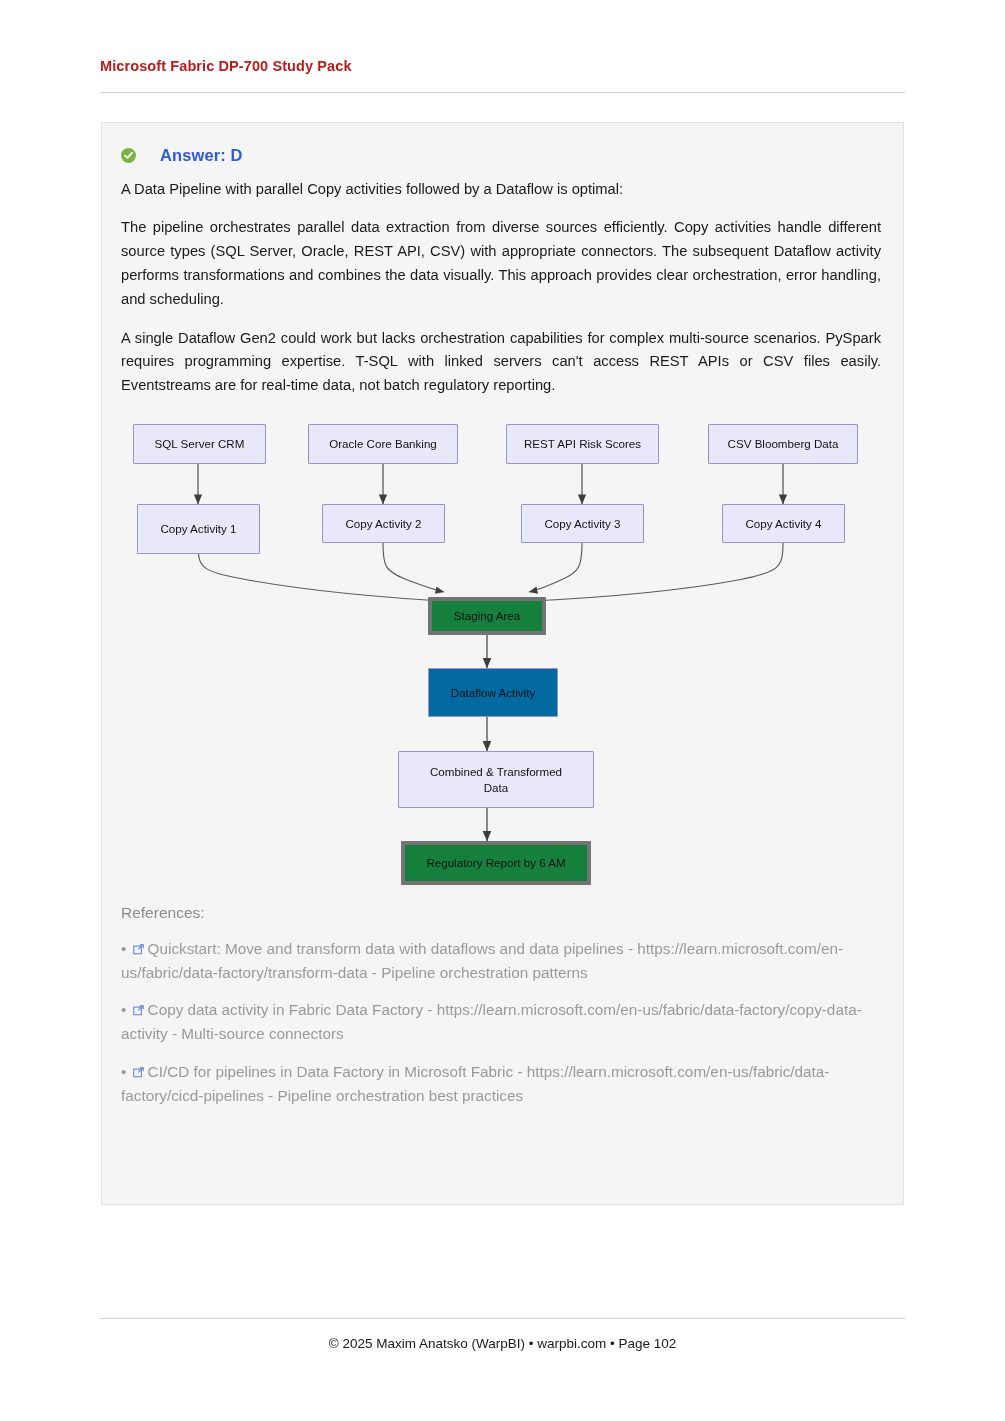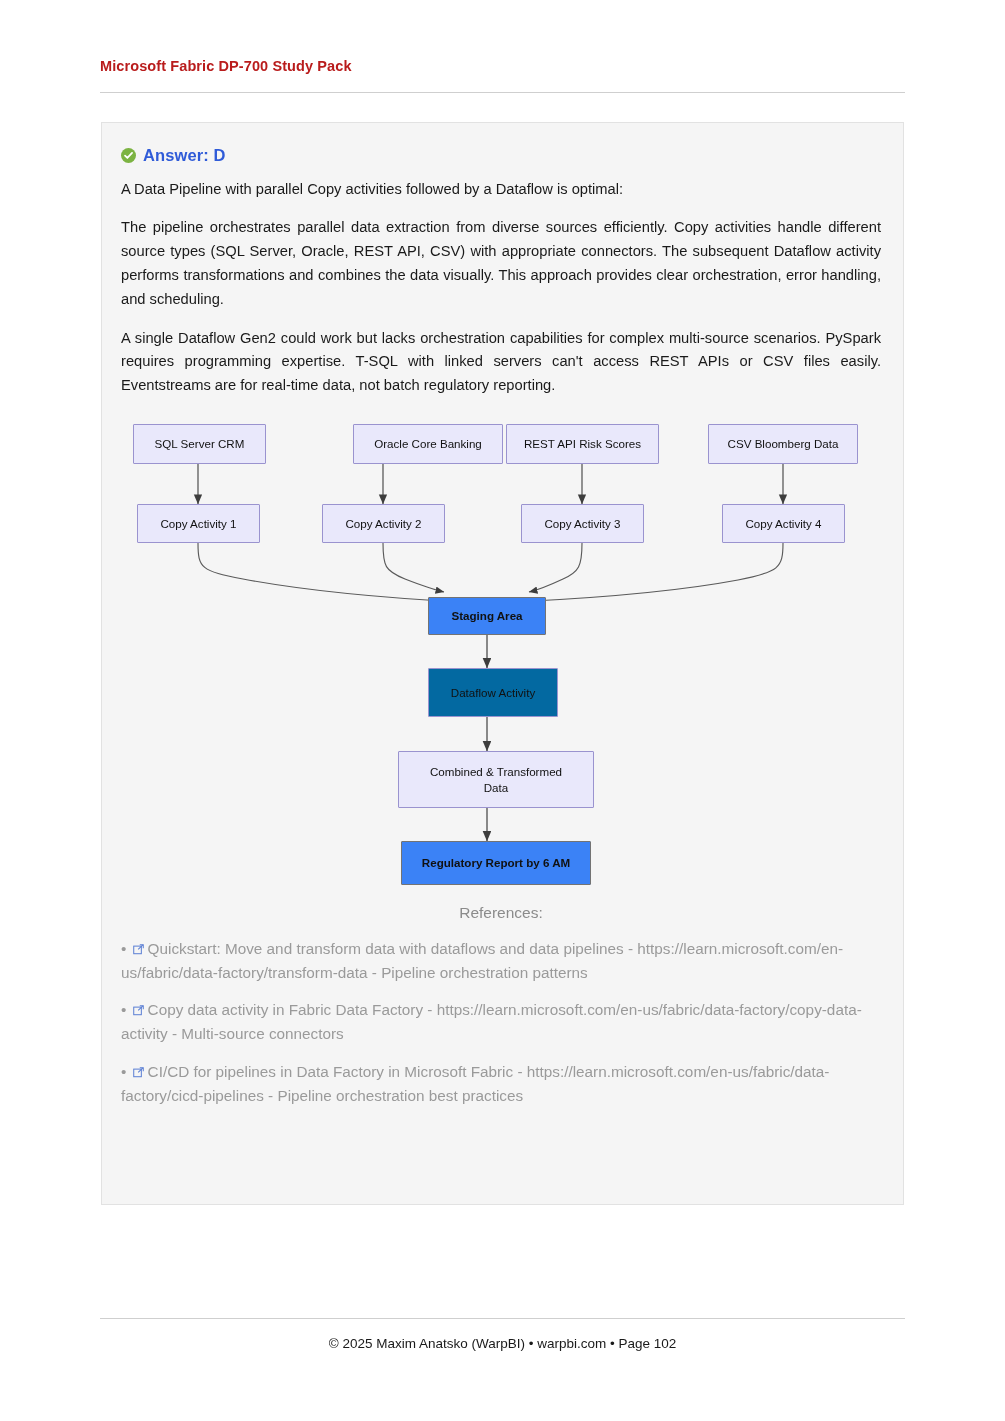--- a/index.html
+++ b/index.html
@@ -54,21 +54,21 @@
     border: 1px solid #e2e2e2;
     box-sizing: border-box;
   }
   .panel-inner {
     padding: 23px 22px 0 19px;
   }
 
   .answer-head {
     display: flex;
     align-items: center;
-    gap: 7px;
+    gap: 24px;
     margin-bottom: 14px;
   }
   .check-icon {
     width: 15px;
     height: 15px;
     flex: 0 0 15px;
     display: block;
   }
   .answer-label {
     font-size: 16.5px;
@@ -114,39 +114,37 @@
     font-size: 11.6px;
     line-height: 1.35;
     color: #111111;
     border-radius: 1px;
   }
   .node.lav {
     background: #e9e8fb;
     border: 1px solid #9a93cf;
   }
   .node.blue {
-    background: #3b82f6;
-    border: 1px solid #737373;
-    font-weight: bold;
+    background: #15803d;
+    border: 4px solid #737373;
   }
   .node.white {
     background: #0369a1;
     border: 1px solid #9a93cf;
   }
 
   
   .refs {
     margin-top: 18px;
     padding: 0 22px 0 19px;
   }
   .refs-title {
     font-size: 15.5px;
     color: #8b8b8b;
     margin-bottom: 15px;
-    text-align: center;
   }
   .ref-item {
     font-size: 15.3px;
     line-height: 1.55;
     color: #9a9a9a;
     margin-bottom: 14px;
   }
   .ref-bullet {
     color: #9a9a9a;
   }
@@ -232,31 +230,31 @@
 
             <line x1="364" y1="301" x2="364" y2="335"></line>
 
             <line x1="364" y1="392" x2="364" y2="425"></line>
           </g>
         </svg>
 
         <div class="node lav" style="left:10px;  top:8px;  width:133px; height:40px;">
           <span>SQL Server CRM</span>
         </div>
-        <div class="node lav" style="left:185px; top:8px;  width:150px; height:40px;margin-left:45px;">
+        <div class="node lav" style="left:185px; top:8px;  width:150px; height:40px;">
           <span>Oracle Core Banking</span>
         </div>
         <div class="node lav" style="left:383px; top:8px;  width:153px; height:40px;">
           <span>REST API Risk Scores</span>
         </div>
         <div class="node lav" style="left:585px; top:8px;  width:150px; height:40px;">
           <span>CSV Bloomberg Data</span>
         </div>
 
-        <div class="node lav" style="left:14px;  top:88px; width:123px; height:39px;align-items:center;">
+        <div class="node lav" style="left:14px;  top:88px; width:123px; height:50px;align-items:center;">
           <span>Copy Activity 1</span>
         </div>
         <div class="node lav" style="left:199px; top:88px; width:123px; height:39px;">
           <span>Copy Activity 2</span>
         </div>
         <div class="node lav" style="left:398px; top:88px; width:123px; height:39px;">
           <span>Copy Activity 3</span>
         </div>
         <div class="node lav" style="left:599px; top:88px; width:123px; height:39px;">
           <span>Copy Activity 4</span>

